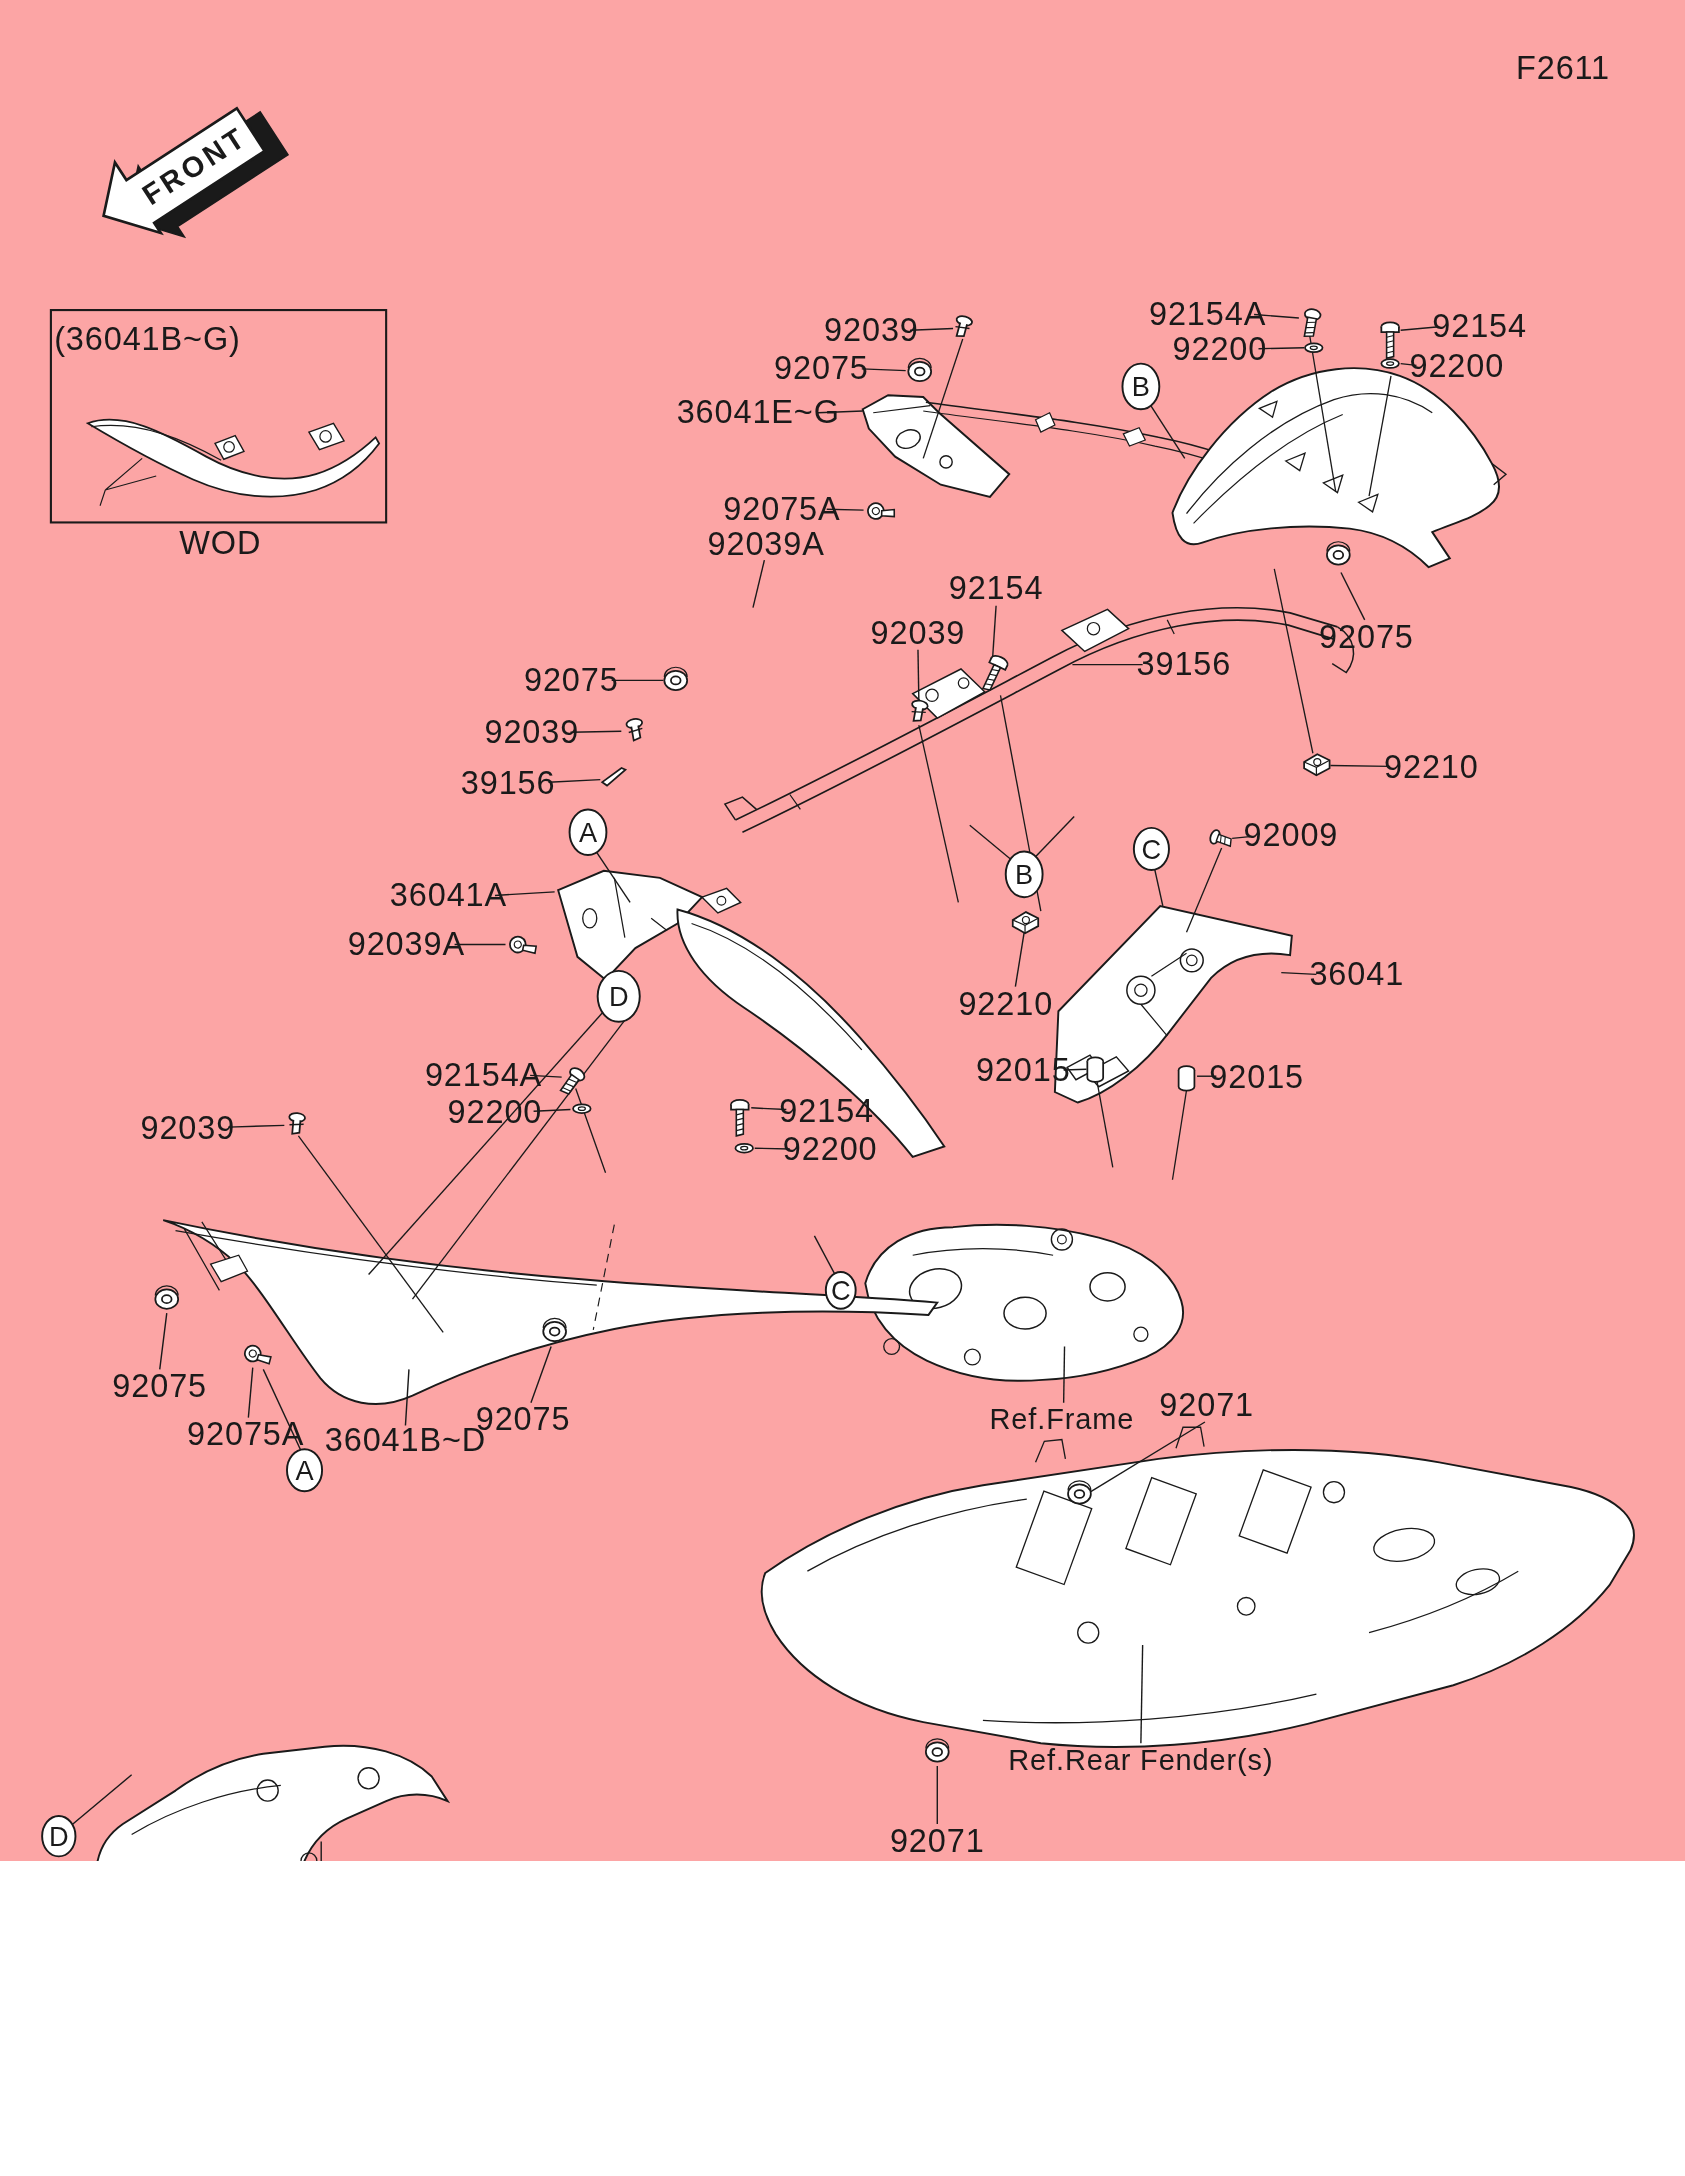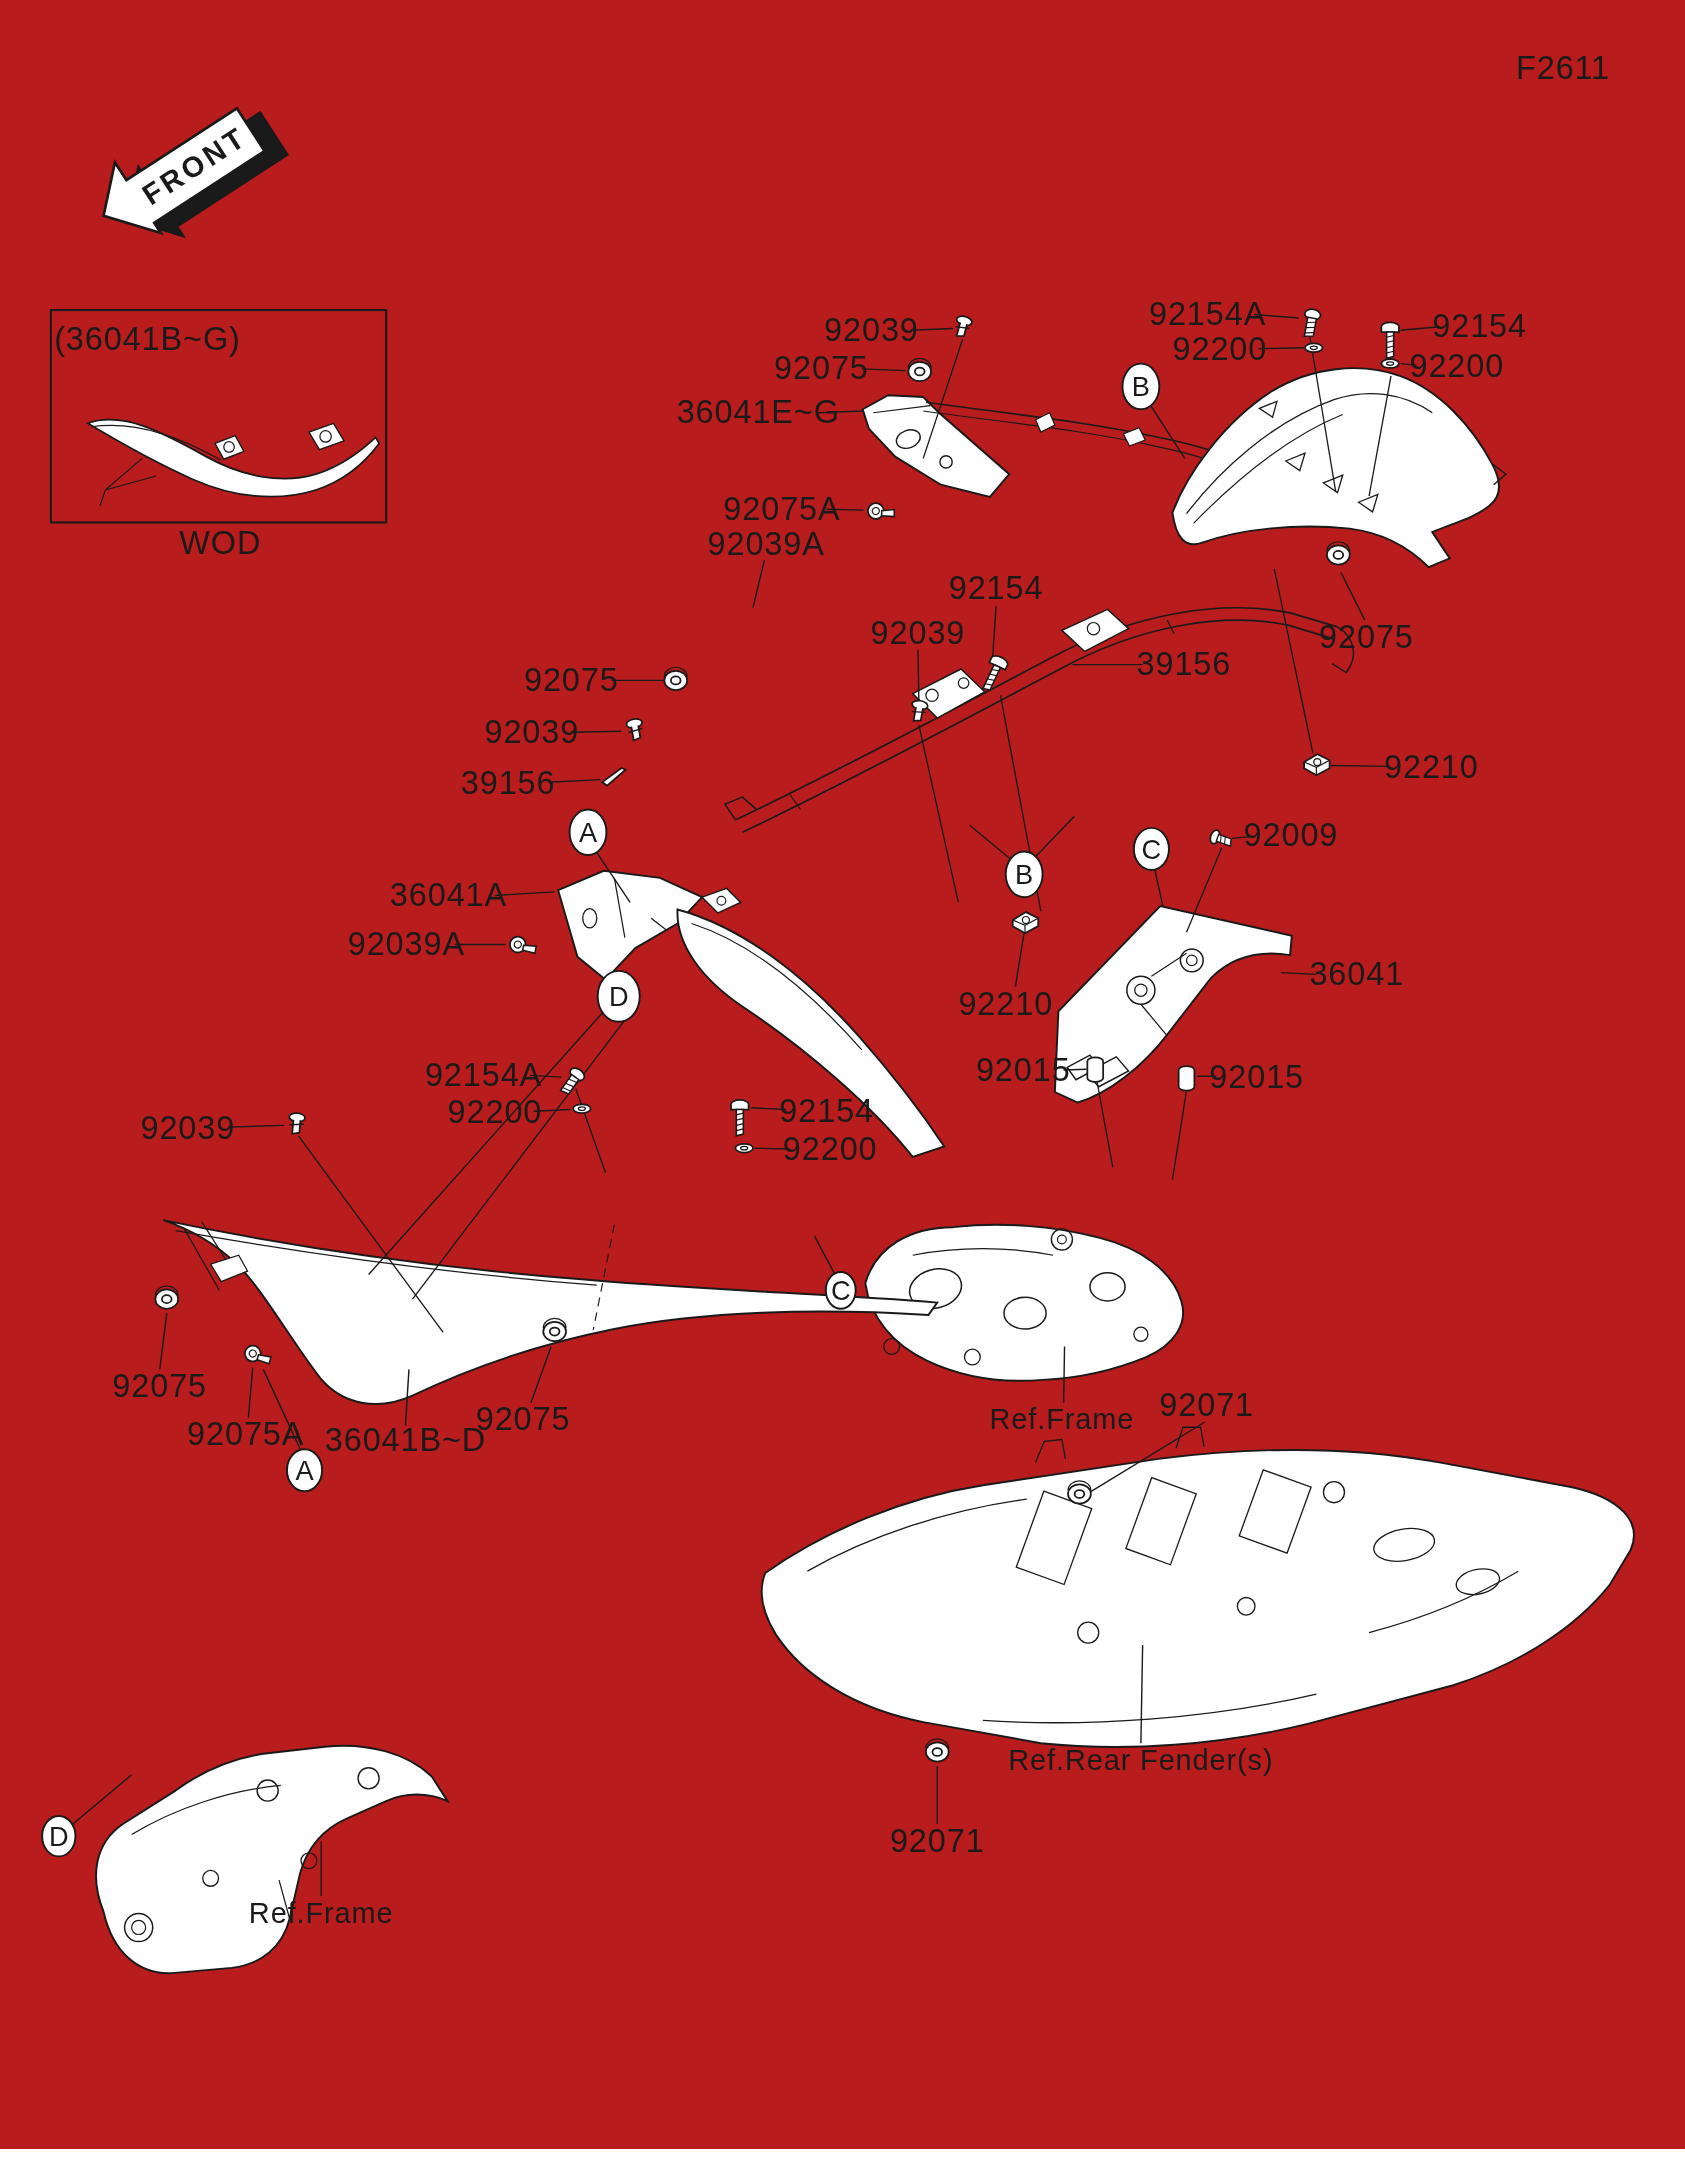--- a/index.html
+++ b/index.html
@@ -1,16 +1,16 @@
 <!DOCTYPE html>
 <html style="font-size:14px"><head>
 <meta charset="utf-8">
 <style>
   html,body{margin:0;padding:0;background:#ffffff;}
-  .stage{position:relative;width:1685px;height:2149px;background:#b91c1c;overflow:hidden;
+  .stage{position:relative;width:1685px;height:1861px;background:#fca5a5;overflow:hidden;
          font-family:"Liberation Sans", sans-serif;}
   svg text{font-family:"Liberation Sans", sans-serif;}
   .lbl{font-size:37px;letter-spacing:1px;}
   .reflbl{font-size:33px;letter-spacing:1px;}
   .circletter{font-size:31px;}
   .fronttxt{font-size:33px;font-weight:bold;letter-spacing:4px;}
 </style>
 </head>
 <body>
 

